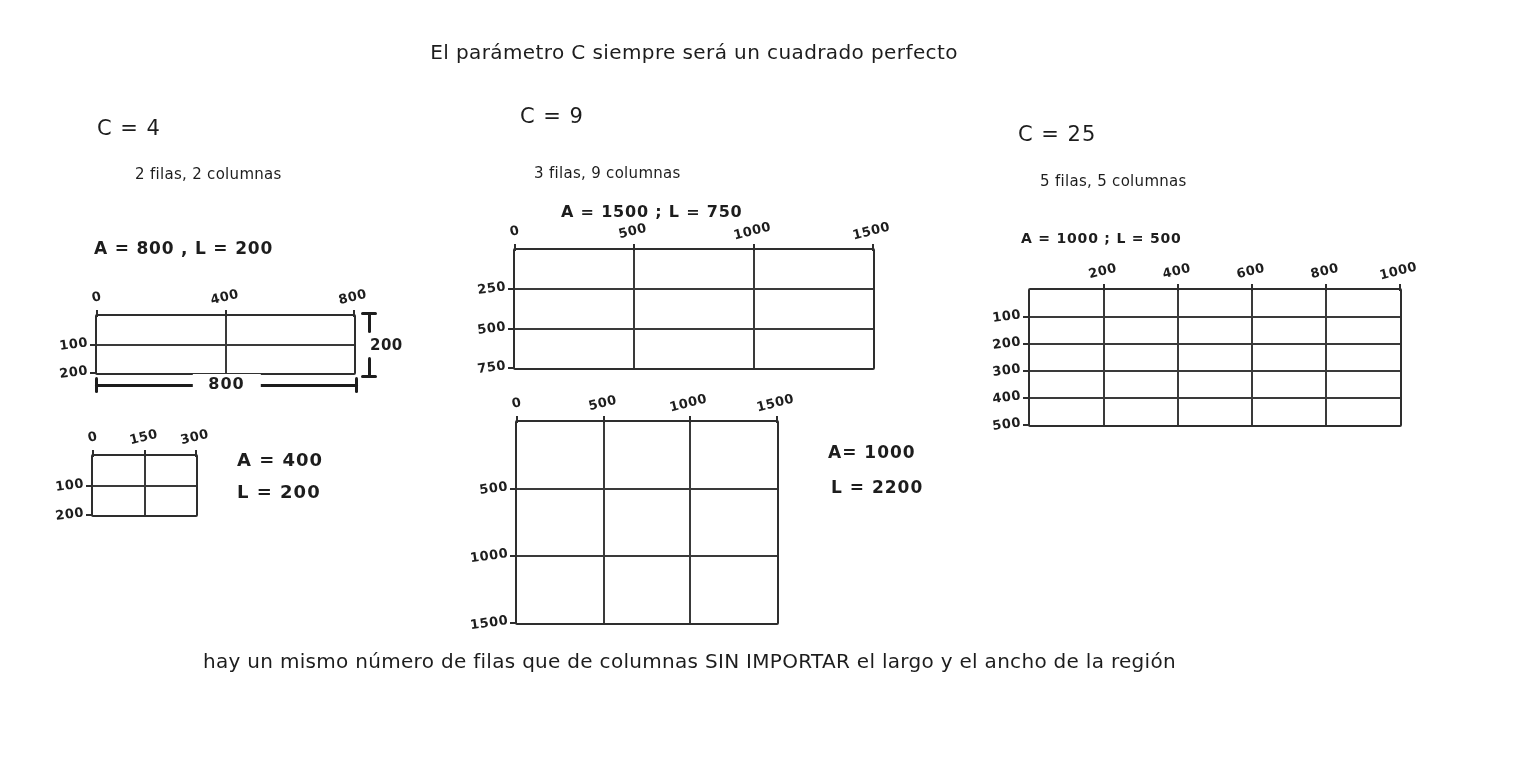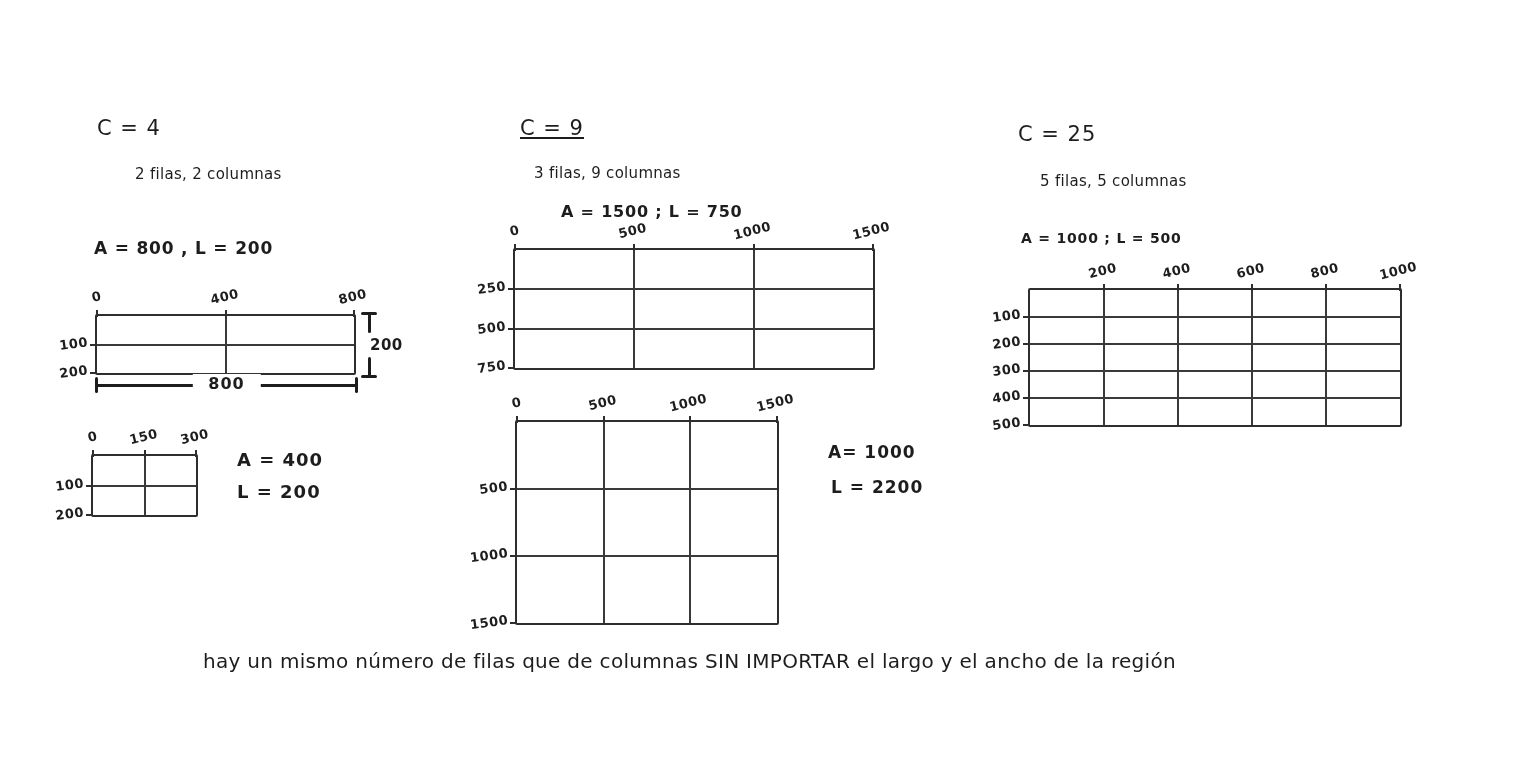--- a/index.html
+++ b/index.html
@@ -79,40 +79,41 @@
   .s-c4  { left: 135px; top: 165px; }
   .p-c4  { left: 94px;  top: 238px; }
   .g-c4a { left: 95px;  top: 314px; width: 261px; height: 61px; }
   .hb-c4a{ left: 95px;  top: 377px; width: 263px; }
   .hb-c4a{ height: 16px; }
   .vb-c4a{ left: 361px; top: 312px; height: 66px; }
   .g-c4b { left: 91px;  top: 454px; width: 107px; height: 63px; }
   .sl-c4-1 { left: 237px; top: 449px; }
   .sl-c4-2 { left: 237px; top: 481px; }
 
-  .h-c9  { left: 520px; top: 116px; text-decoration: underline; }
+  .h-c9  { left: 520px; top: 104px; }
   .s-c9  { left: 534px; top: 164px; }
   .p-c9  { left: 561px; top: 202px; font-size: 16px; }
   .g-c9a { left: 513px; top: 248px; width: 362px; height: 122px; }
   .g-c9b { left: 515px; top: 420px; width: 264px; height: 205px; }
   .sl-c9-1 { left: 828px; top: 442px; font-size: 17px; }
   .sl-c9-2 { left: 831px; top: 477px; font-size: 17px; }
 
   .h-c25  { left: 1018px; top: 122px; }
   .s-c25  { left: 1040px; top: 172px; }
   .p-c25  { left: 1021px; top: 230px; font-size: 14px; }
   .g-c25  { left: 1028px; top: 288px; width: 374px; height: 139px; }
 
   .footer { left: 203px; top: 644px; }
 </style>
 </head>
 <body>
 
 <div class="canvas">
 
+  <div class="abs title">El parámetro C siempre será un cuadrado perfecto</div>
 
   <div class="abs heading h-c4">C = 4</div>
   <div class="abs sub s-c4">2 filas, 2 columnas</div>
   <div class="abs params p-c4">A = 800 ,   L = 200</div>
 
   <div class="grid g-c4a">
       <div class="vline" style="left: 50%;"></div>
       <div class="hline" style="top: 50%;"></div>
       <span class="xtick" style="left: 0%;">0</span>
       <div class="xtickmark" style="left: 0%;"></div>

